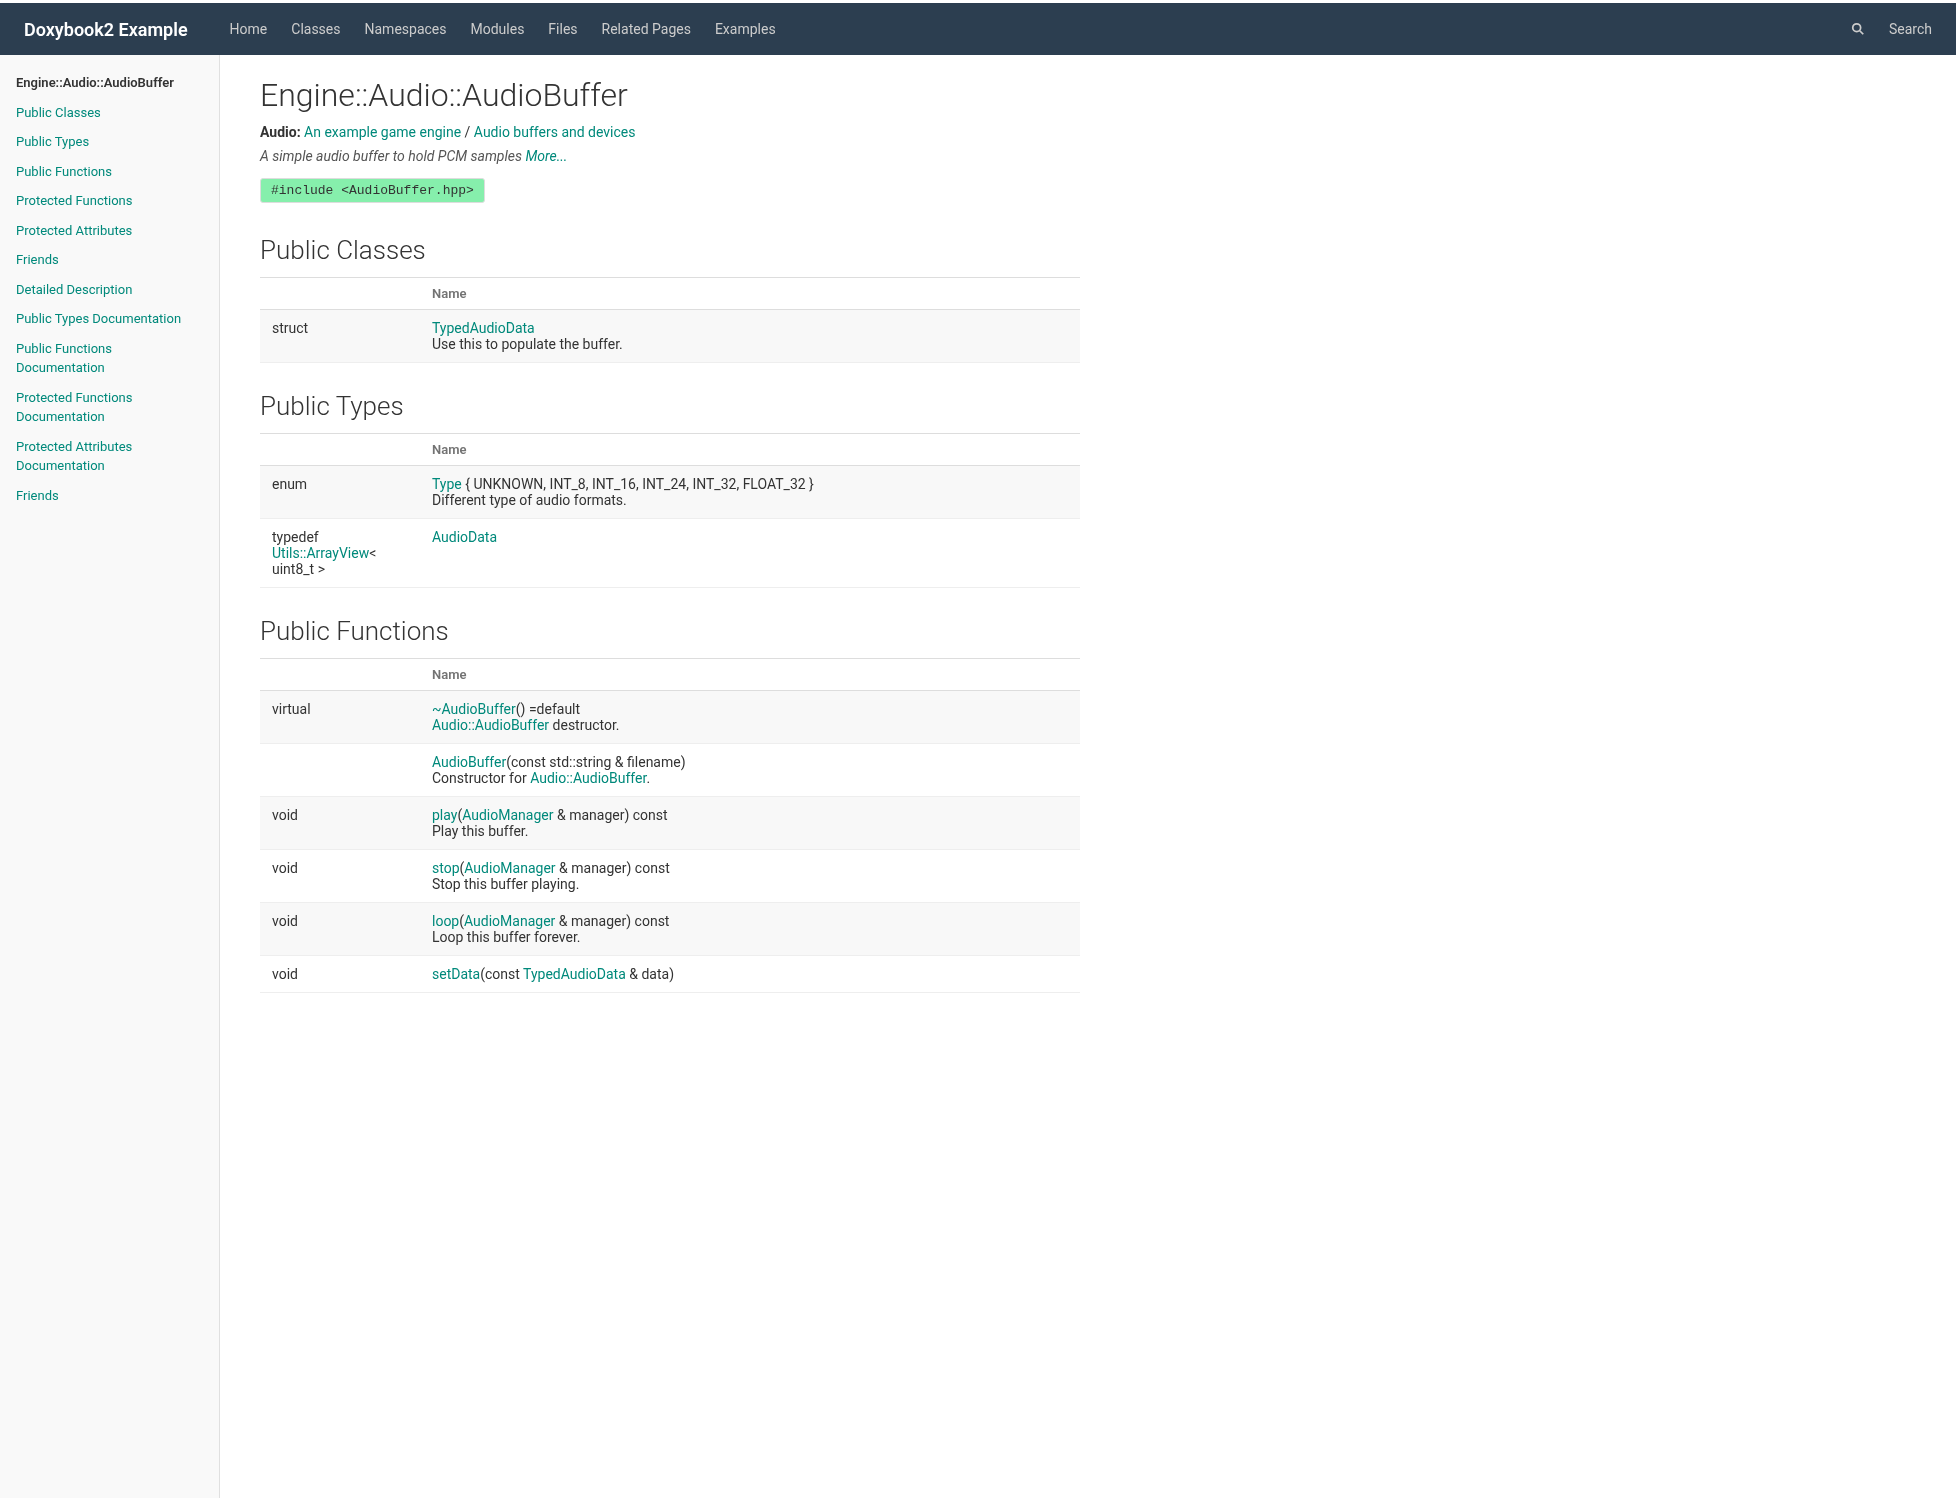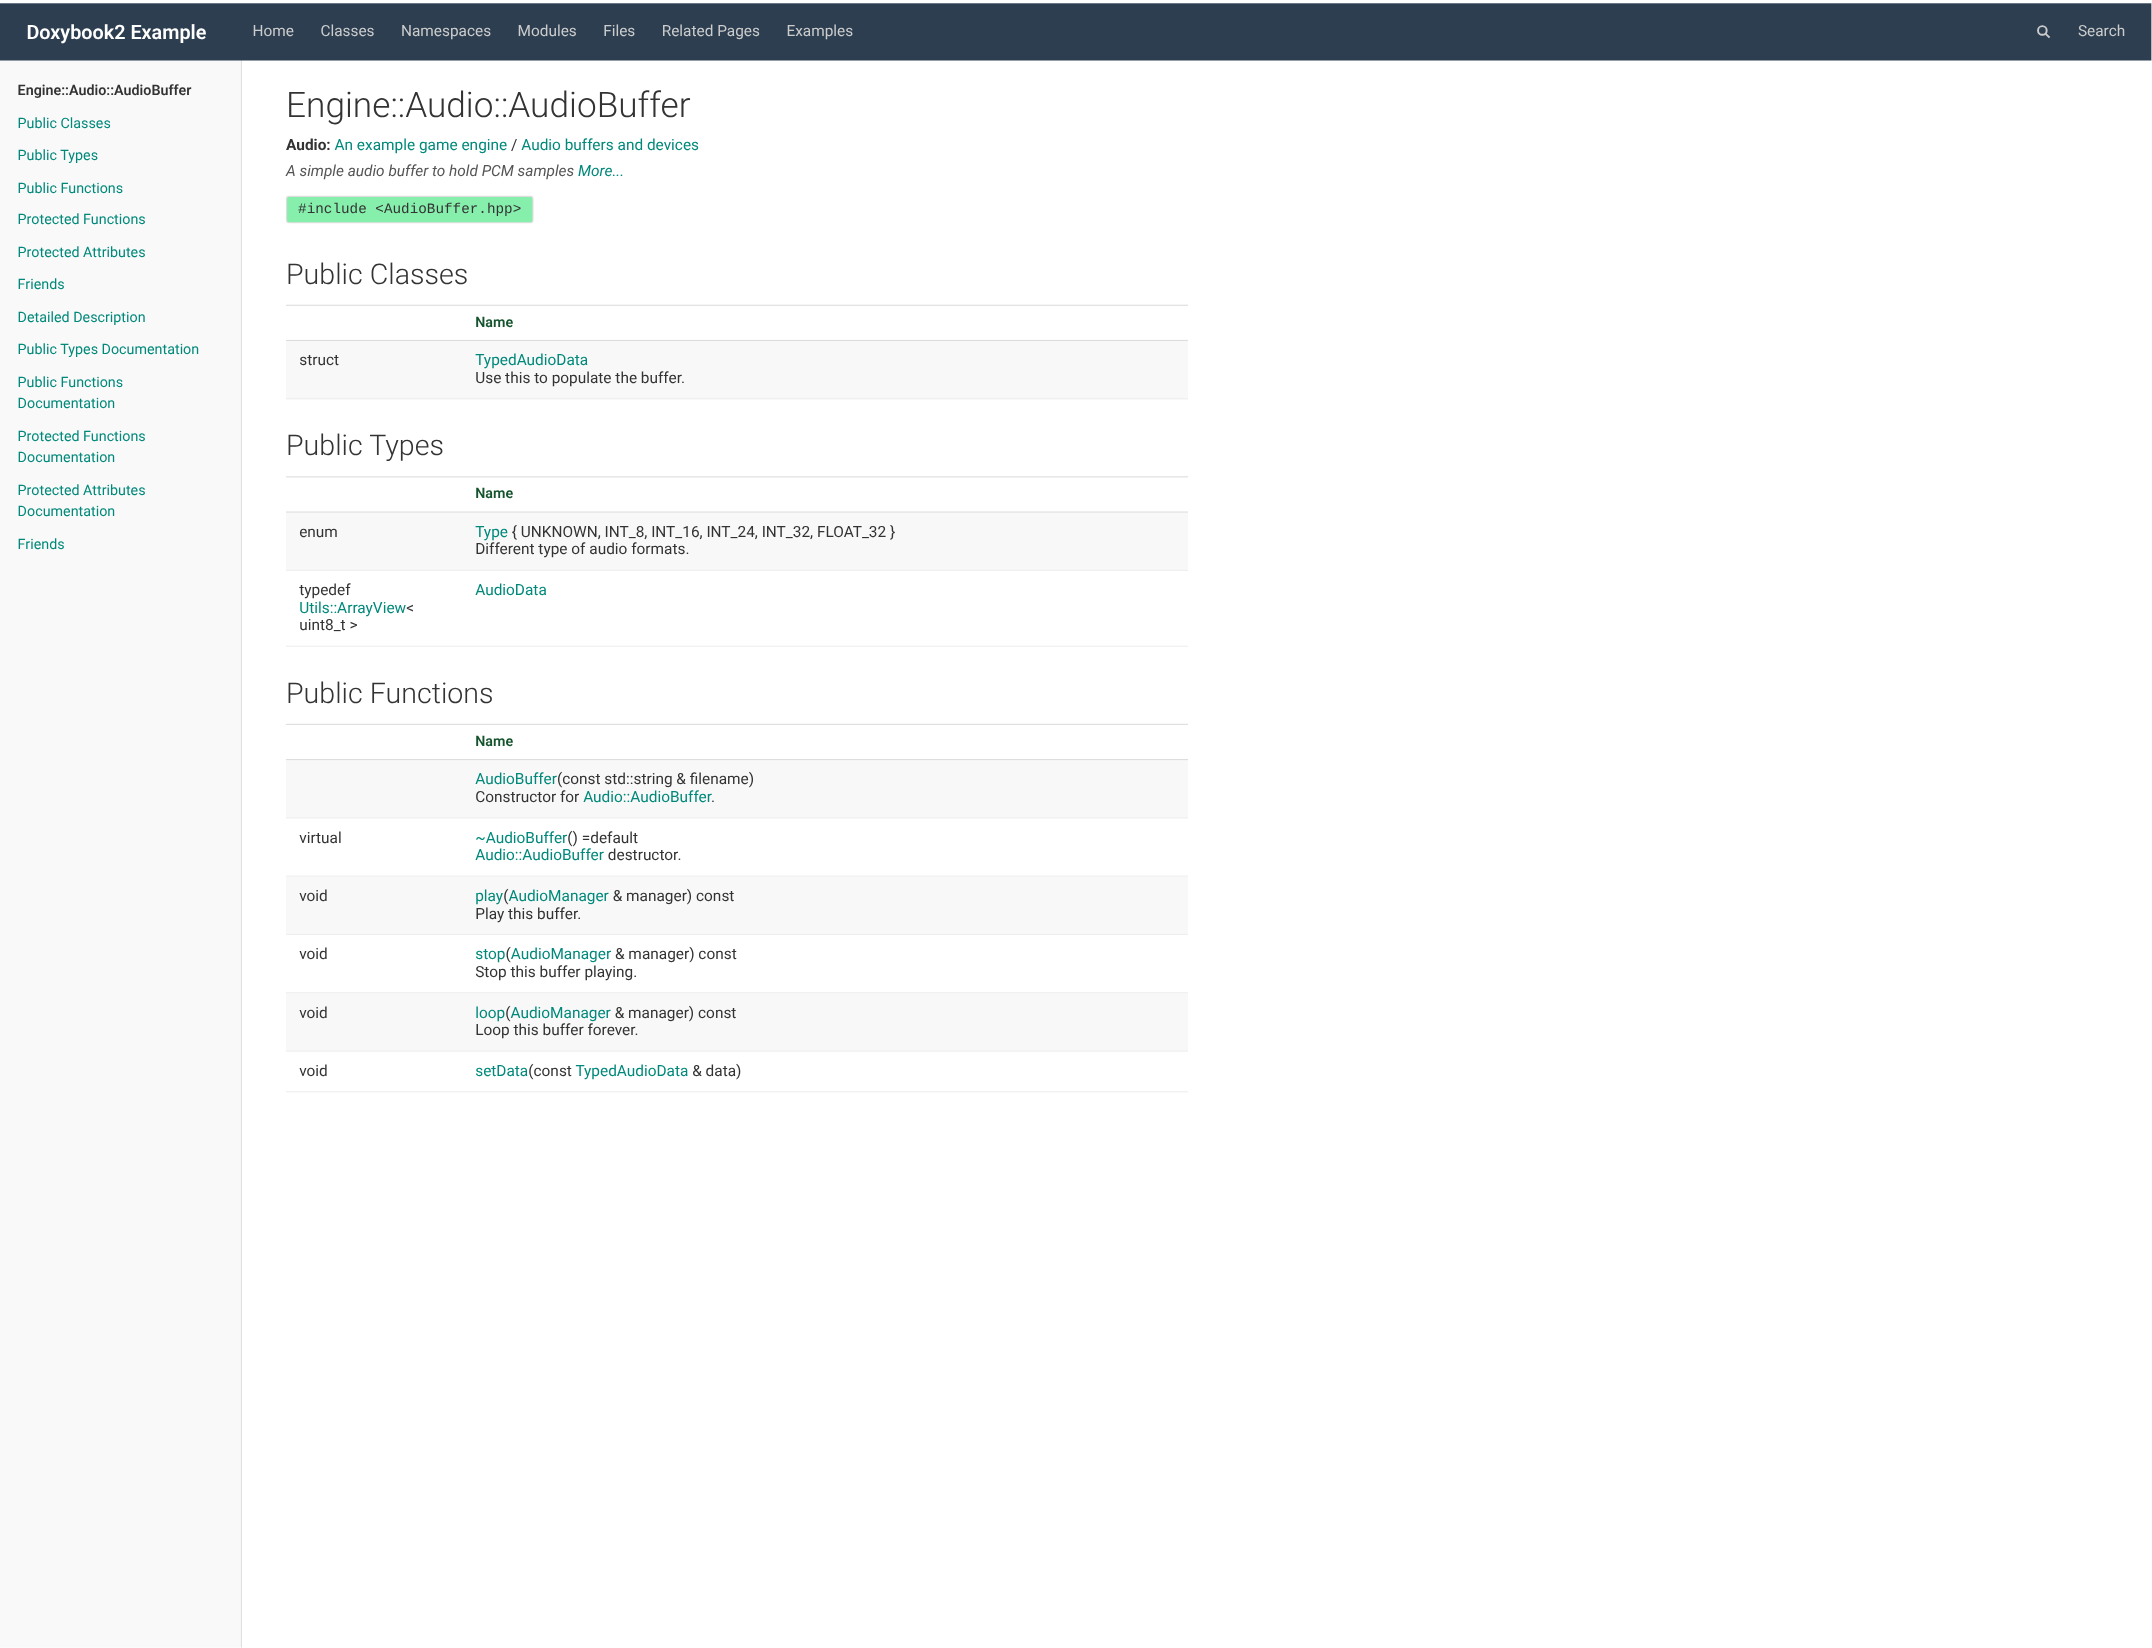--- a/index.html
+++ b/index.html
@@ -138,21 +138,21 @@
     .doc-table {
       width: 100%;
       border-collapse: collapse;
       margin-bottom: 28px;
     }
     .doc-table th {
       text-align: left;
       padding: 8px 12px;
       font-size: 13px;
       font-weight: 600;
-      color: #14532d;
+      color: #737373;
       border-bottom: 1px solid #ddd;
     }
     .doc-table td {
       padding: 10px 12px;
       vertical-align: top;
       font-size: 14px;
       border-bottom: 1px solid #eee;
     }
     .doc-table tr:nth-child(odd) td { background: #f8f8f8; }
     .doc-table tr:nth-child(even) td { background: #fff; }
@@ -297,36 +297,36 @@
     <table class="doc-table">
       <thead>
         <tr>
           <th></th>
           <th>Name</th>
         </tr>
       </thead>
       <tbody>
 
         <tr>
+          <td class="col-qualifier">virtual</td>
+          <td class="col-name">
+            <a class="doc-link" href="#">~AudioBuffer</a>() =default<br>
+            <span><a class="doc-link" href="#">Audio::AudioBuffer</a> destructor.</span>
+          </td>
+        </tr>
+
+        <tr>
           <td class="col-qualifier"></td>
           <td class="col-name">
             <a class="doc-link" href="#">AudioBuffer</a>(const std::string &amp; filename)<br>
             <span>Constructor for <a class="doc-link" href="#">Audio::AudioBuffer</a>.</span>
           </td>
         </tr>
 
         <tr>
-          <td class="col-qualifier">virtual</td>
-          <td class="col-name">
-            <a class="doc-link" href="#">~AudioBuffer</a>() =default<br>
-            <span><a class="doc-link" href="#">Audio::AudioBuffer</a> destructor.</span>
-          </td>
-        </tr>
-
-        <tr>
           <td class="col-qualifier">void</td>
           <td class="col-name">
             <a class="doc-link" href="#">play</a>(<a class="doc-link" href="#">AudioManager</a> &amp; manager) const<br>
             <span>Play this buffer.</span>
           </td>
         </tr>
 
         <tr>
           <td class="col-qualifier">void</td>
           <td class="col-name">

